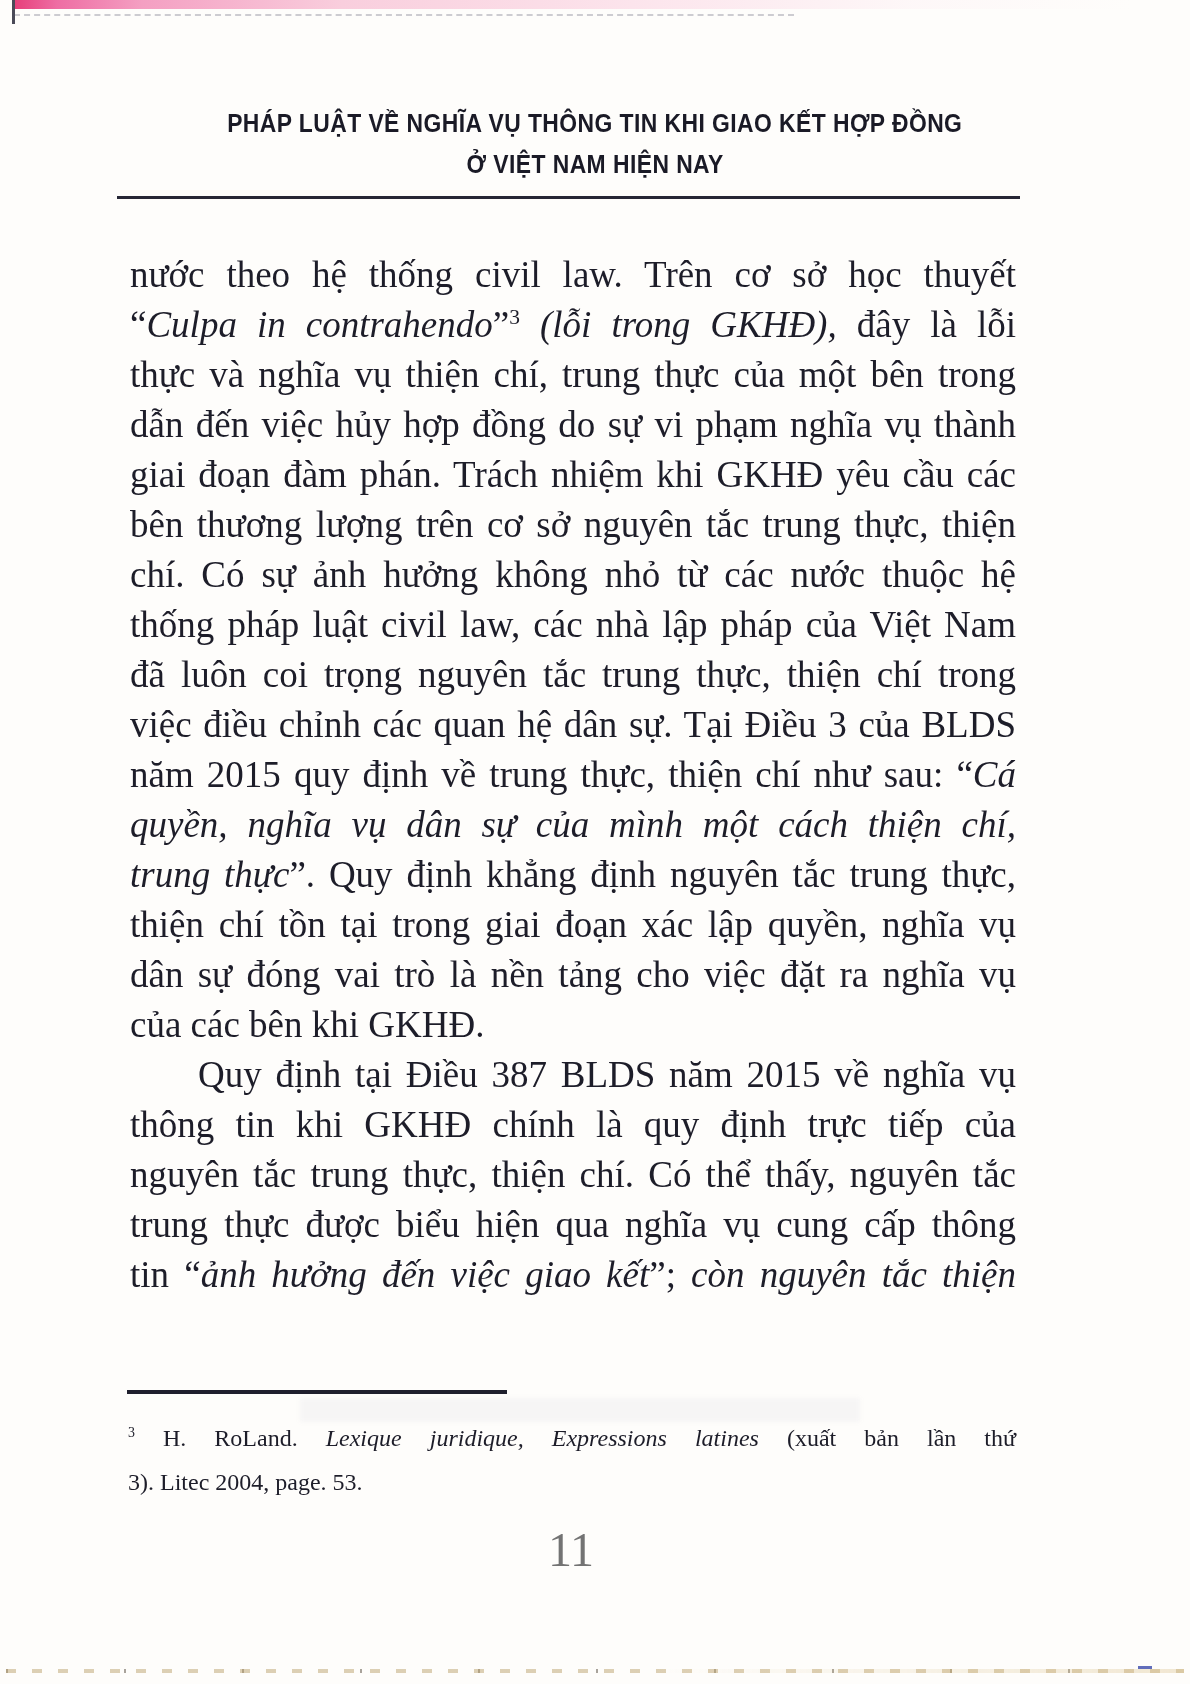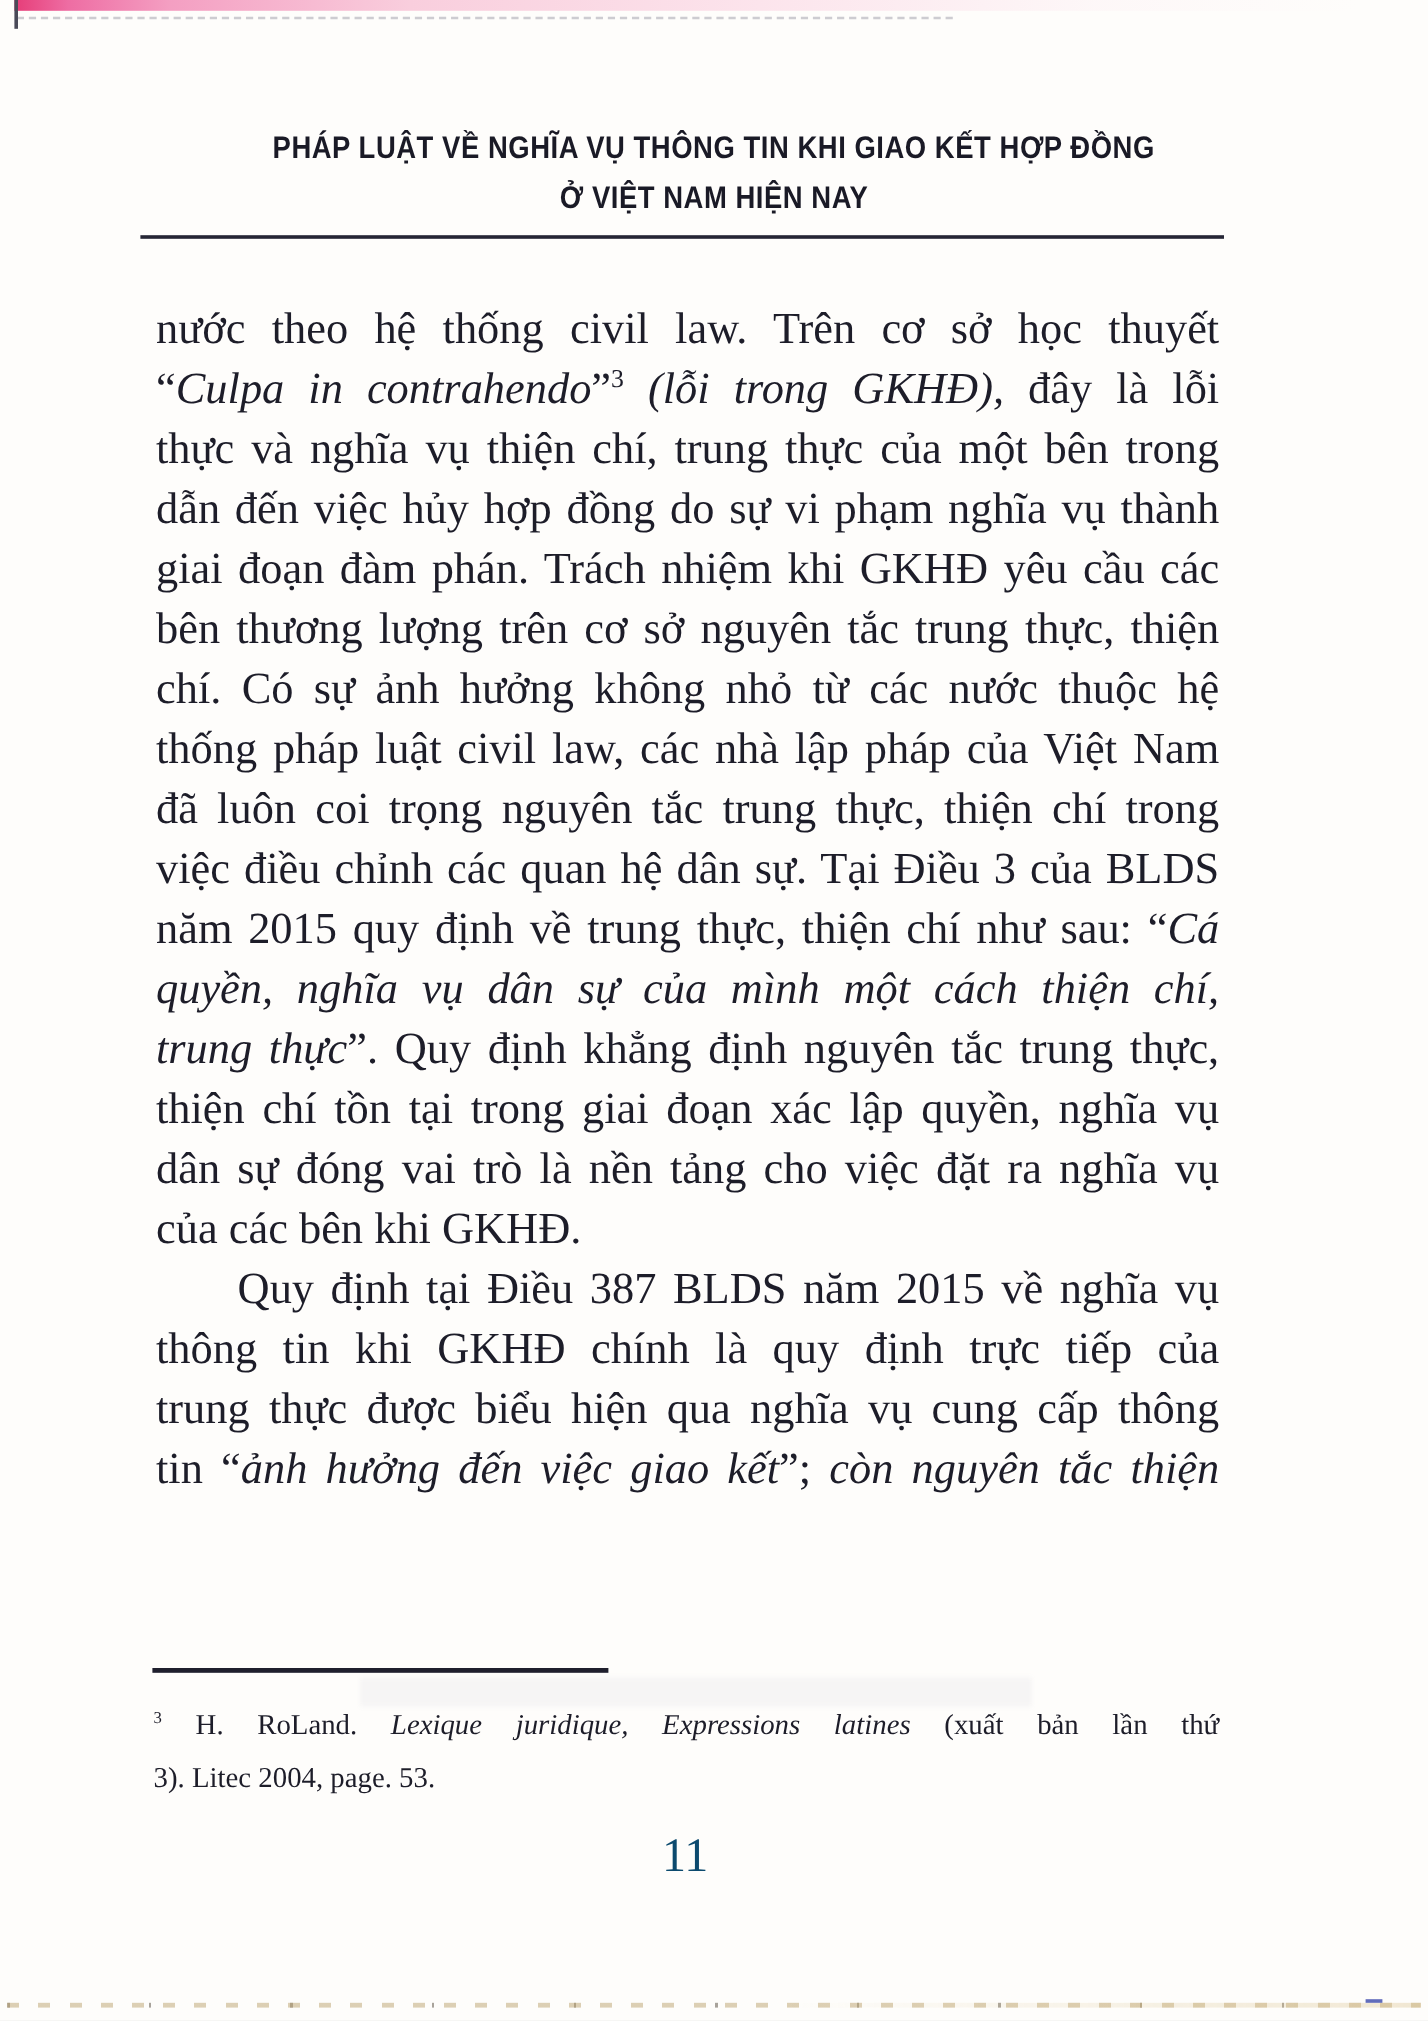--- a/index.html
+++ b/index.html
@@ -48,21 +48,21 @@
   .jline.indent { text-indent:68px; }
   .paragraph + .paragraph { margin-top:0; }
   sup { font-size:.58em; line-height:0; vertical-align:super; }
   i { }
 
   
   .footnote-rule { position:absolute; top:1390px; left:127px; width:380px; height:4px; background:#1f1f2d; }
   .footnote { position:absolute; top:1416px; left:128px; width:888px; font-size:24px; line-height:44px; }
 
   .page-number { position:absolute; top:1522px; left:0; width:1142px; text-align:center;
-    font-size:40px; color:#0c4a6e; }
+    font-size:48px; color:#737373; }
 </style>
 </head>
 <body>
 
 <div class="page">
 
   <div class="pink-strip"></div>
   <div class="pink-tick"></div>
   <div class="scan-dash"></div>
 
@@ -87,20 +87,21 @@
         <div class="jline"><span>năm 2015 quy định về trung thực, thiện chí như sau: “</span><i>Cá</i></div>
         <div class="jline"><i>quyền, nghĩa vụ dân sự của mình một cách thiện chí,</i></div>
         <div class="jline"><i>trung thực</i><span>”. Quy định khẳng định nguyên tắc trung thực,</span></div>
         <div class="jline"><span>thiện chí tồn tại trong giai đoạn xác lập quyền, nghĩa vụ</span></div>
         <div class="jline"><span>dân sự đóng vai trò là nền tảng cho việc đặt ra nghĩa vụ</span></div>
         <div class="jline lastline"><span>của các bên khi GKHĐ.</span></div>
       </div>
       <div class="paragraph">
         <div class="jline indent"><span>Quy định tại Điều 387 BLDS năm 2015 về nghĩa vụ</span></div>
         <div class="jline"><span>thông tin khi GKHĐ chính là quy định trực tiếp của</span></div>
+        <div class="jline"><span>nguyên tắc trung thực, thiện chí. Có thể thấy, nguyên tắc</span></div>
         <div class="jline"><span>trung thực được biểu hiện qua nghĩa vụ cung cấp thông</span></div>
         <div class="jline"><span>tin “</span><i>ảnh hưởng đến việc giao kết</i><span>”; </span><i>còn nguyên tắc thiện</i></div>
       </div>
     </div>
 
   <div class="footnote-rule"></div>
   <div class="ghost"></div>
   <div class="footnote">
       <div class="paragraph">
         <div class="jline"><sup>3</sup><span> H. RoLand. </span><i>Lexique juridique, Expressions latines</i><span> (xuất bản lần thứ</span></div>

